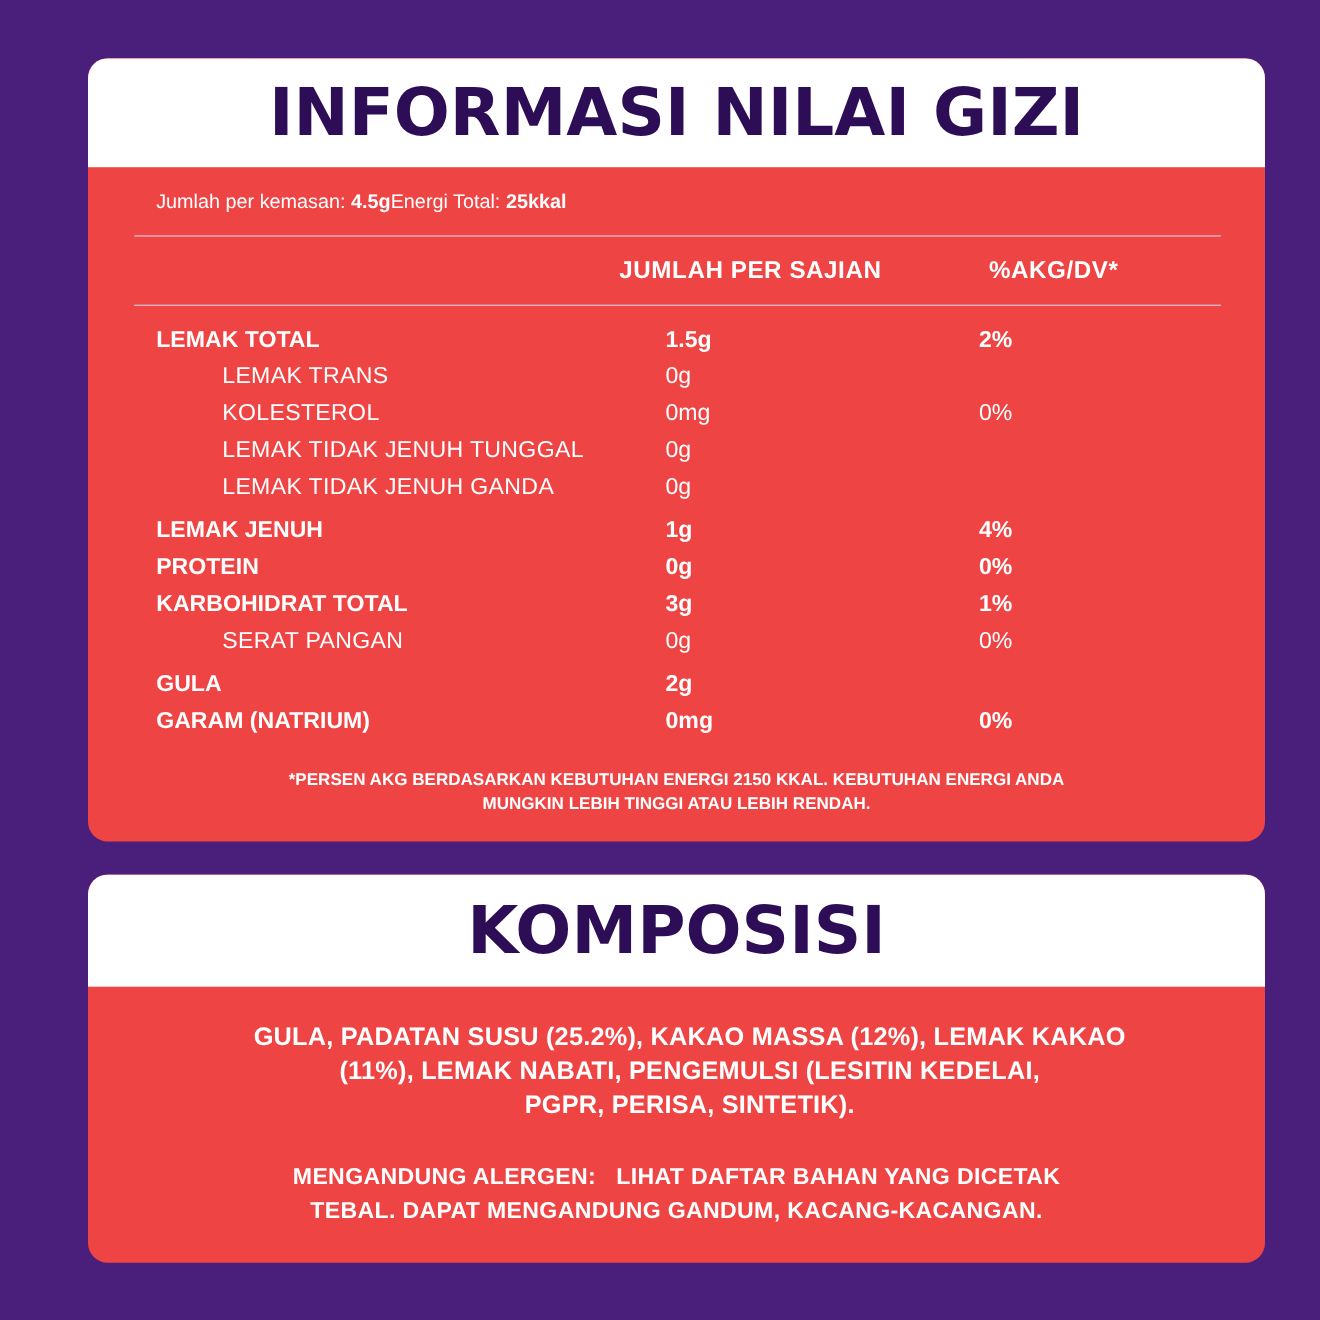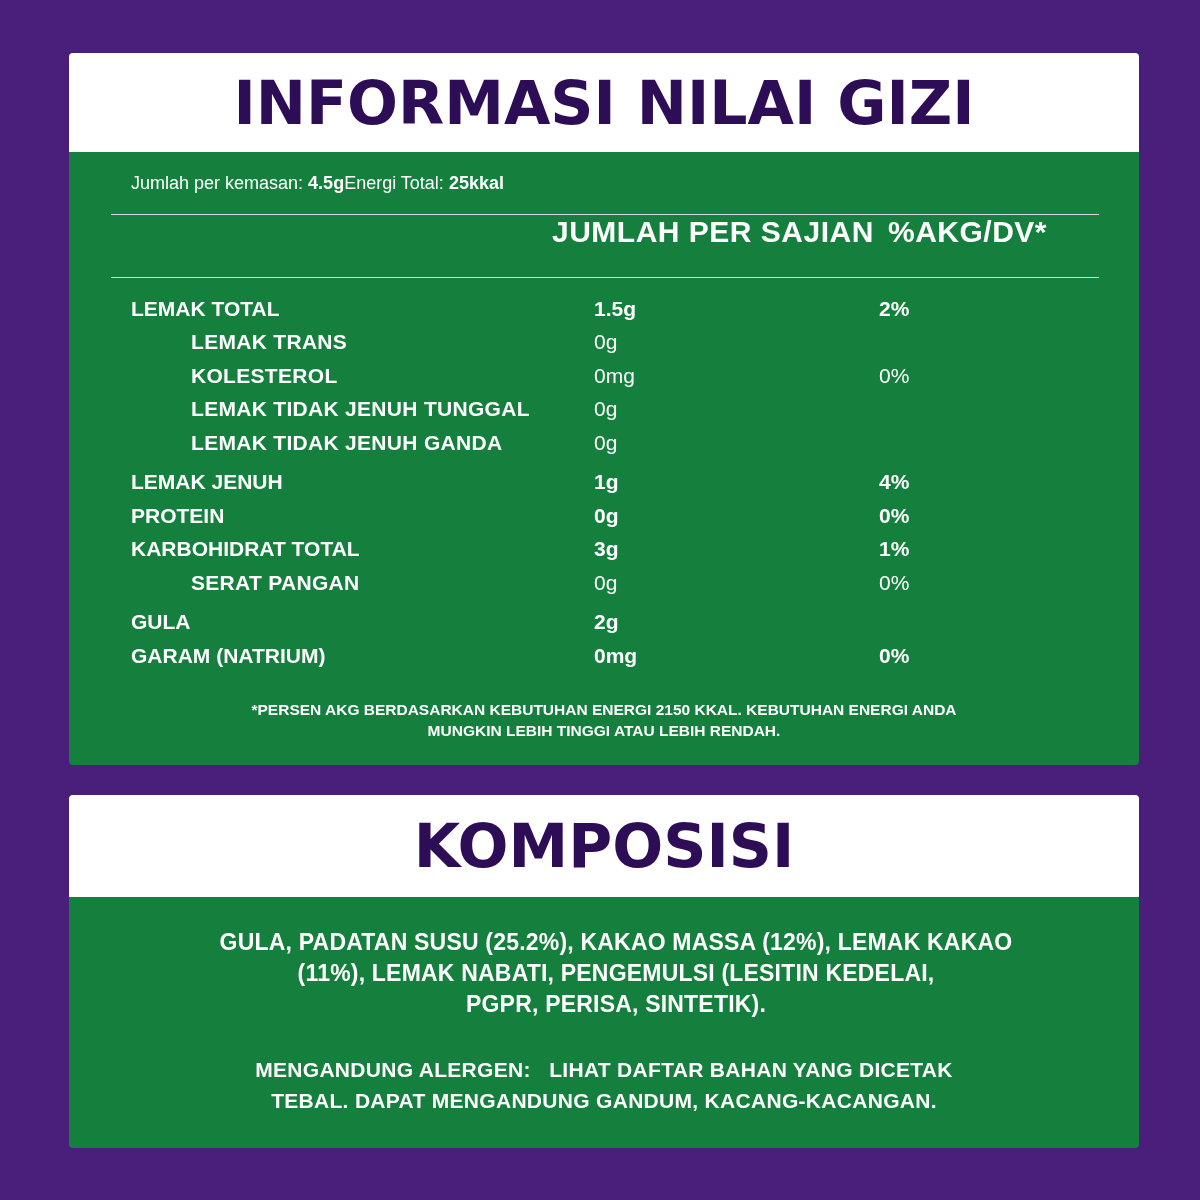--- a/index.html
+++ b/index.html
@@ -1,32 +1,32 @@
 <!DOCTYPE html>
 <html><head>
 <meta charset="utf-8">
 <style>
   html,body{margin:0;padding:0;}
   body{width:1200px;height:1200px;background:#4a1f7c;position:relative;overflow:hidden;font-family:"Liberation Sans","DejaVu Sans",sans-serif;color:#fff;}
-  .card{position:absolute;left:69px;width:1070px;border-radius:4px;overflow:hidden;background:#15803d;}
+  .card{position:absolute;left:80px;width:1070px;border-radius:18px;overflow:hidden;background:#ef4444;}
   .card1{top:53px;height:712px;}
   .card2{top:795px;height:353px;}
   .card-head{background:#ffffff;display:flex;align-items:center;justify-content:center;}
   .card1 .card-head{height:99px;}
   .card2 .card-head{height:102px;}
   .card-title{color:#2e0d57;font-family:"DejaVu Sans","Liberation Sans",sans-serif;font-weight:bold;font-size:60px;letter-spacing:0px;line-height:1;}
   .meta{display:flex;justify-content:flex-start;padding:0 60px 0 62px;height:62px;align-items:center;font-size:18px;}
   .meta b{font-weight:bold;}
   .rule{height:1px;background:#d9d0e6;margin:0 40px 0 42px;}
-  .colhead{display:flex;height:62px;font-weight:bold;font-size:30px;letter-spacing:0.5px;}
+  .colhead{display:flex;height:62px;align-items:center;font-weight:bold;font-size:22px;letter-spacing:0.5px;}
   .colhead .c1{margin-left:483px;width:336px;}
   .rows{padding-top:14px;}
   .row{display:flex;align-items:center;height:33.5px;font-size:21px;}
   .row .n{width:525px;padding-left:62px;box-sizing:border-box;}
-  .row.sub .n{padding-left:122px;font-weight:bold;letter-spacing:0.3px;}
+  .row.sub .n{padding-left:122px;font-weight:normal;letter-spacing:0.3px;}
   .row .v{width:285px;}
   .row .p{width:120px;}
   .row.main{font-weight:bold;}
   .row.sub{font-weight:normal;}
   .row.gap{margin-top:6px;}
   .footnote{text-align:center;font-weight:bold;font-size:15.5px;line-height:21px;margin-top:26px;padding:0 96px;}
   .comp{text-align:center;font-weight:bold;font-size:23px;line-height:31px;padding:30px 36px 0 60px;letter-spacing:0.2px;}
   .allergen{text-align:center;font-weight:bold;font-size:21px;line-height:31px;padding:34px 50px 0 50px;letter-spacing:0.3px;}
 </style>
 </head>

